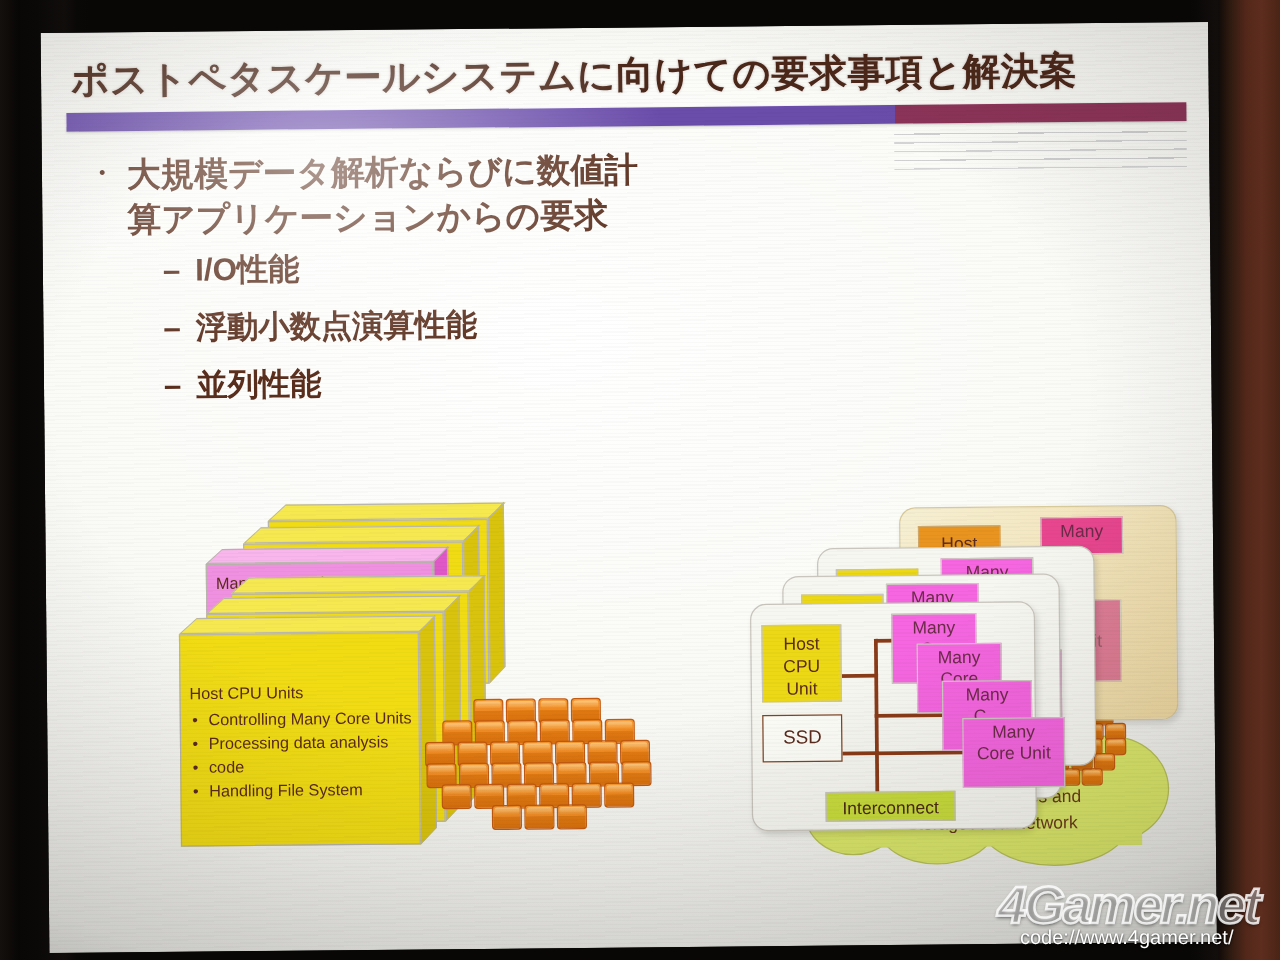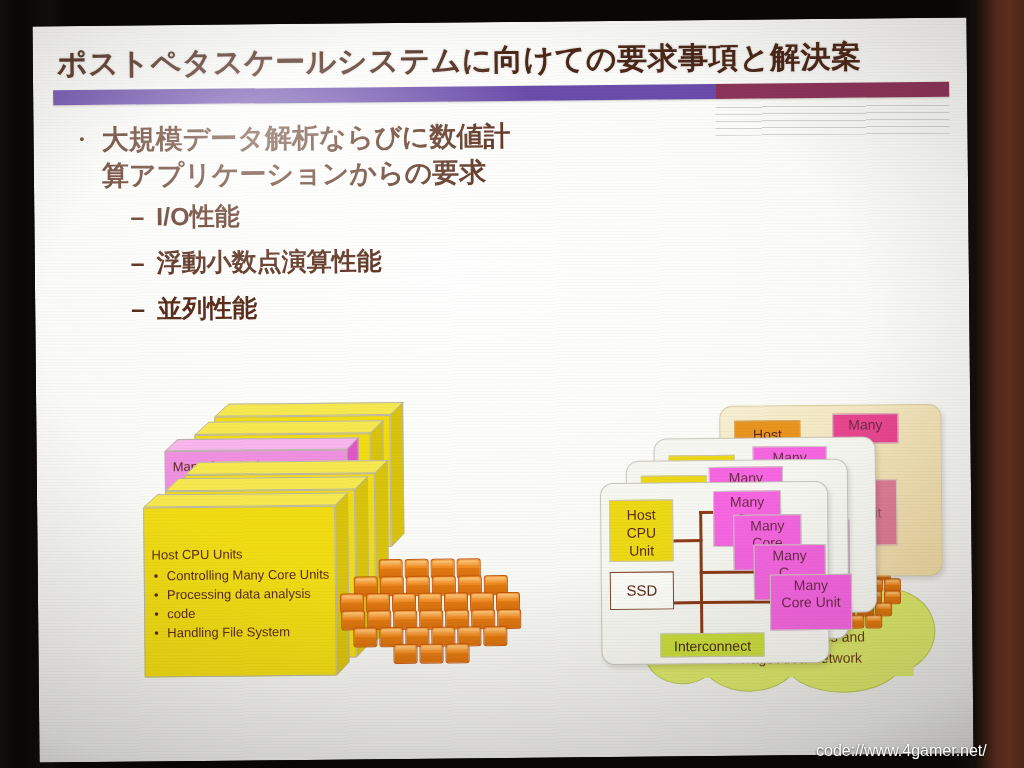--- a/index.html
+++ b/index.html
@@ -425,16 +425,17 @@
 
       </div>
     </div>
 
     <div class="scan"></div>
     <div class="glare"></div>
     <div class="vignette"></div>
   </div>
 
   <div class="wm">
+    <div class="wm-logo">4Gamer.net</div>
     <div class="wm-url">code://www.4gamer.net/</div>
   </div>
 
 </div>
 
 </body></html>

